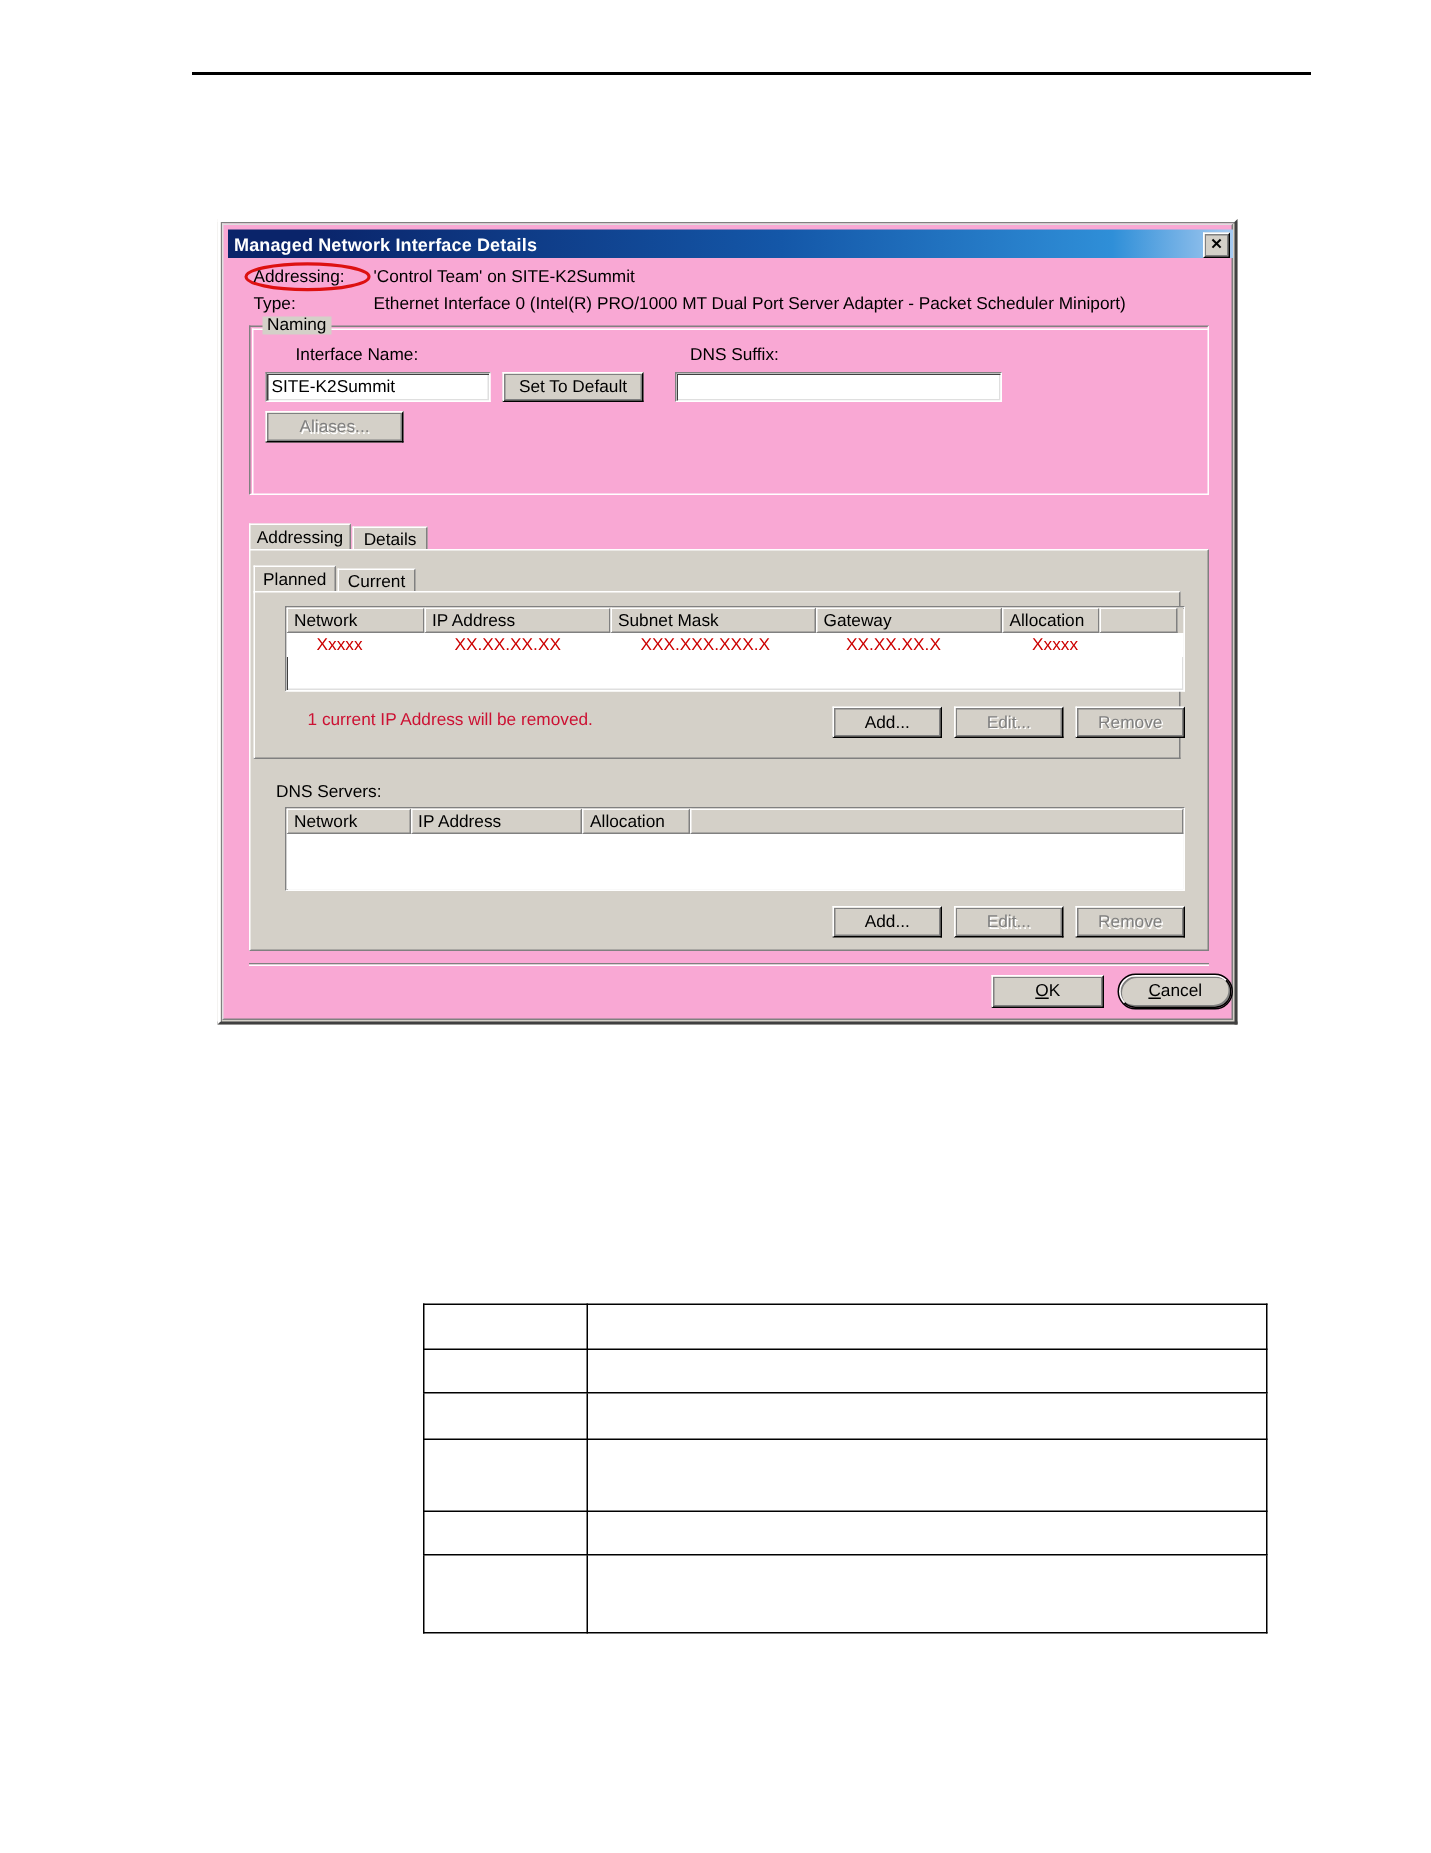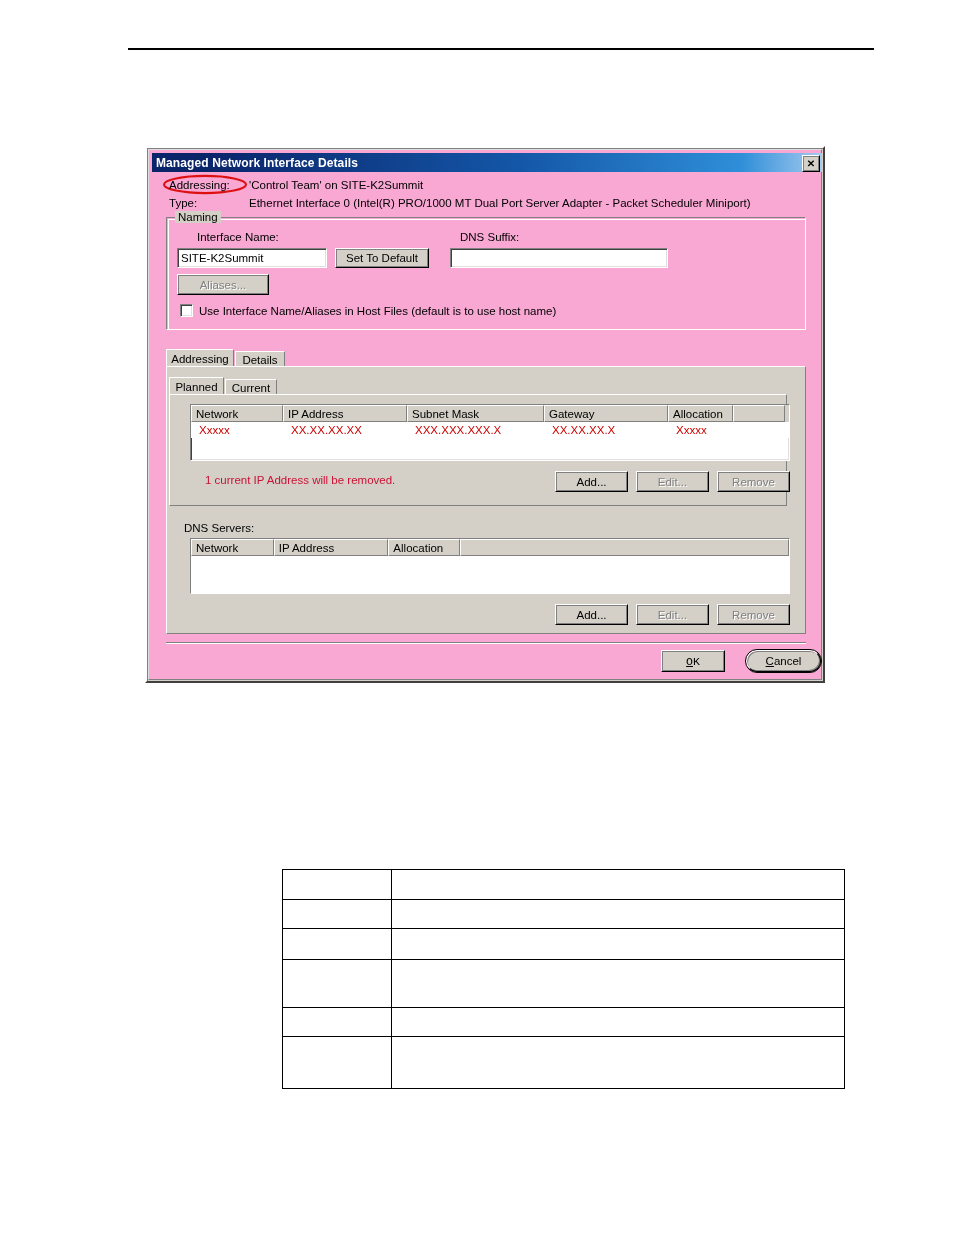--- a/index.html
+++ b/index.html
@@ -313,21 +313,21 @@
     background: #ffffff;
   }
   .lv-row {
     display: flex;
     height: 16px;
     align-items: center;
   }
   .lv-cell {
     box-sizing: border-box;
     font-size: 11.5px;
-    padding-left: 8px;
+    padding-left: 20px;
     overflow: hidden;
     white-space: nowrap;
     color: #cc0000;
   }
 
   .warning-text {
     position: absolute;
     font-size: 11.5px;
     color: #cc1133;
     white-space: nowrap;
@@ -396,24 +396,20 @@
 
       <span class="field-label" style="left:10px; top:13px;margin-left:20px;">Interface Name:</span>
       <div class="textfield" style="left:10px; top:30px; width:150px; height:20px;">SITE-K2Summit</div>
       <div class="btn" style="left:168px; top:30px; width:94px; height:20px;">Set To Default</div>
 
       <span class="field-label" style="left:293px; top:13px;">DNS Suffix:</span>
       <div class="textfield" style="left:283px; top:30px; width:218px; height:20px;"></div>
 
       <div class="btn disabled" style="left:10px; top:56px; width:92px; height:21px;">Aliases...</div>
 
-      <div id="use-interface-name-row">
-        <span class="checkbox-box"></span>
-        <span>Use Interface Name/Aliases in Host Files (default is to use host name)</span>
-      </div>
     </div>
 
     <div id="tabstrip-outer">
       <div class="tab" style="left:0px; top:0px; width:68px; height:19px;">Addressing</div>
       <div class="tab inactive" style="left:69px; top:2px; width:50px; height:17px;">Details</div>
     </div>
     <div id="tabpanel-outer"></div>
 
     <div id="tabstrip-inner">
       <div class="tab" style="left:0px; top:0px; width:55px; height:19px;">Planned</div>
@@ -458,21 +454,21 @@
       </div>
       <div class="lv-body" style="height:37px;"></div>
     </div>
 
     <div class="btn" style="left:406px; top:454px; width:73px; height:21px;">Add...</div>
     <div class="btn disabled" style="left:487px; top:454px; width:73px; height:21px;">Edit...</div>
     <div class="btn disabled" style="left:568px; top:454px; width:73px; height:21px;">Remove</div>
 
     <div id="bottom-sep"></div>
 
-    <div class="btn" style="left:512px; top:500px; width:64px; height:22px;font-family:Liberation Mono, monospace;">
+    <div class="btn" style="left:512px; top:500px; width:75px; height:22px;">
       <span><u>O</u><span>K</span></span>
     </div>
     <div class="btn default" style="left:597px; top:500px; width:75px; height:22px;border-radius:11px;">
       <span><u>C</u><span>ancel</span></span>
     </div>
 
   </div>
 </div>
 
 <table id="doc-table">

